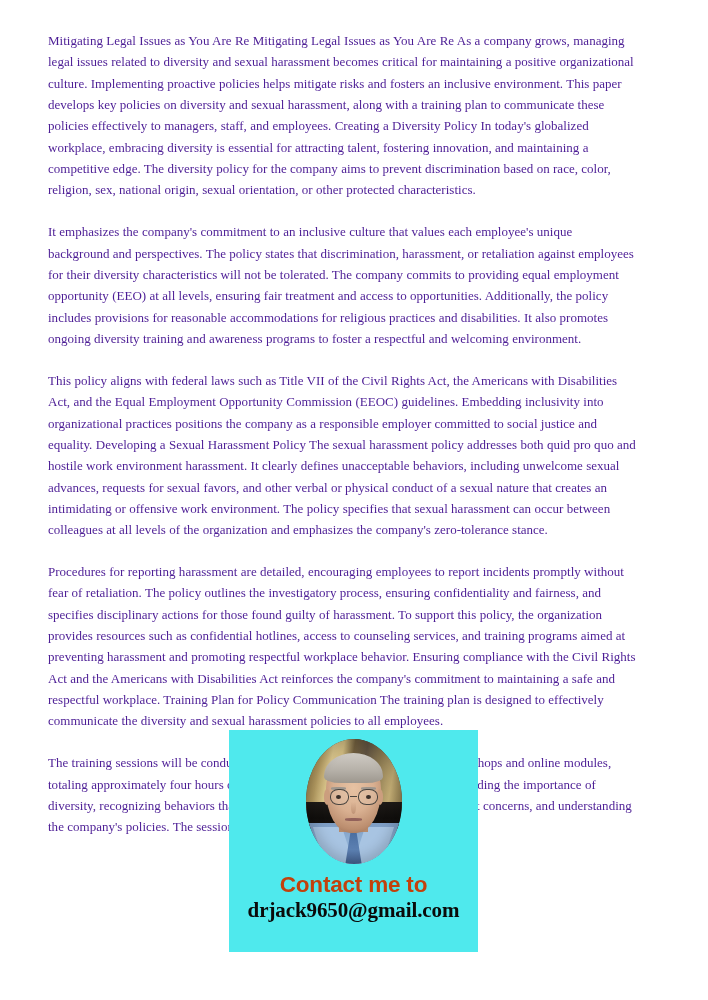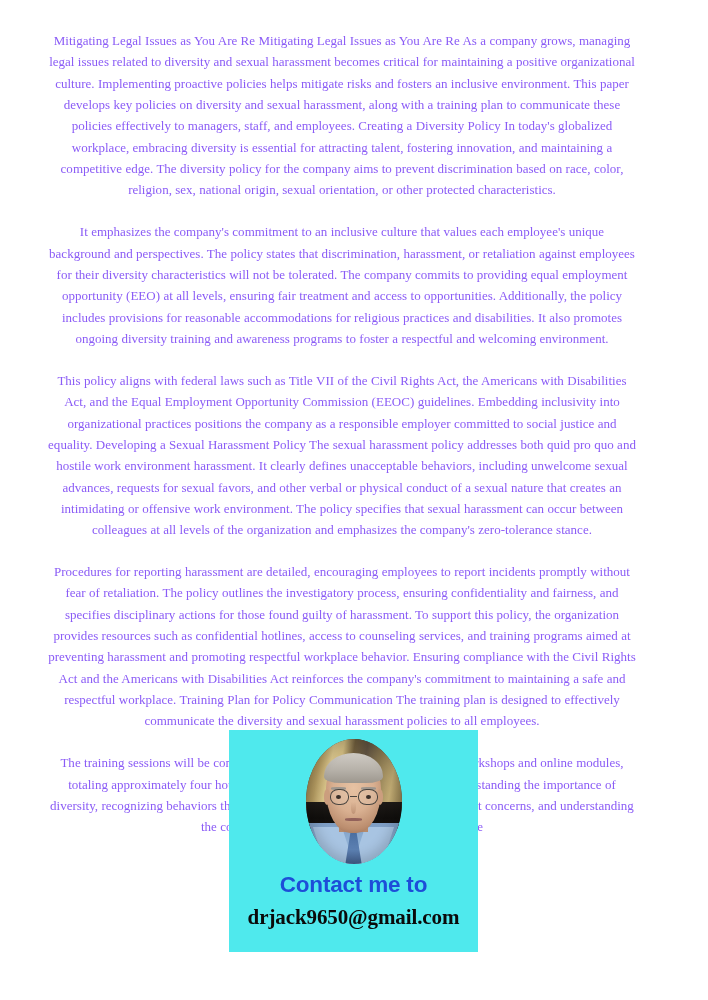--- a/index.html
+++ b/index.html
@@ -27,22 +27,22 @@
     position: absolute;
     left: 48px;
     top: 30px;
     width: 588px;
   }
 
   .doc-paragraph {
     font-family: "Liberation Serif", "DejaVu Serif", serif;
     font-size: 13.0px;
     line-height: 21.35px;
-    color: #8b5cf6;
-    text-align: center;
+    color: #4c1d95;
+    text-align: left;
     margin: 0 0 20.5px 0;
     letter-spacing: 0.01px;
     word-spacing: 0.1px;
   }
   .doc-paragraph:last-child { margin-bottom: 0; }
 
   
   #contact-overlay {
     position: absolute;
     left: 229px;
@@ -166,29 +166,28 @@
     box-shadow: inset 0 0 12px 5px rgba(0,0,0,0.16);
     border-radius: 50% / 50%;
   }
 
   #contact-heading {
     margin-top: 7px;
     font-family: "Liberation Sans", "DejaVu Sans", sans-serif;
     font-weight: 700;
     font-size: 22.5px;
     line-height: 27px;
-    color: #1d4ed8;
+    color: #c2410c;
     text-align: center;
     letter-spacing: -0.2px;
     width: 100%;
   }
   #contact-heading .hline { display: block; }
 
   #contact-email {
-    margin-top: 7px;
     font-family: "Liberation Serif", "DejaVu Serif", serif;
     font-weight: 700;
     font-size: 21px;
     line-height: 24px;
     color: #0a0a0a;
     text-align: center;
     width: 100%;
     letter-spacing: -0.1px;
   }
 </style>

